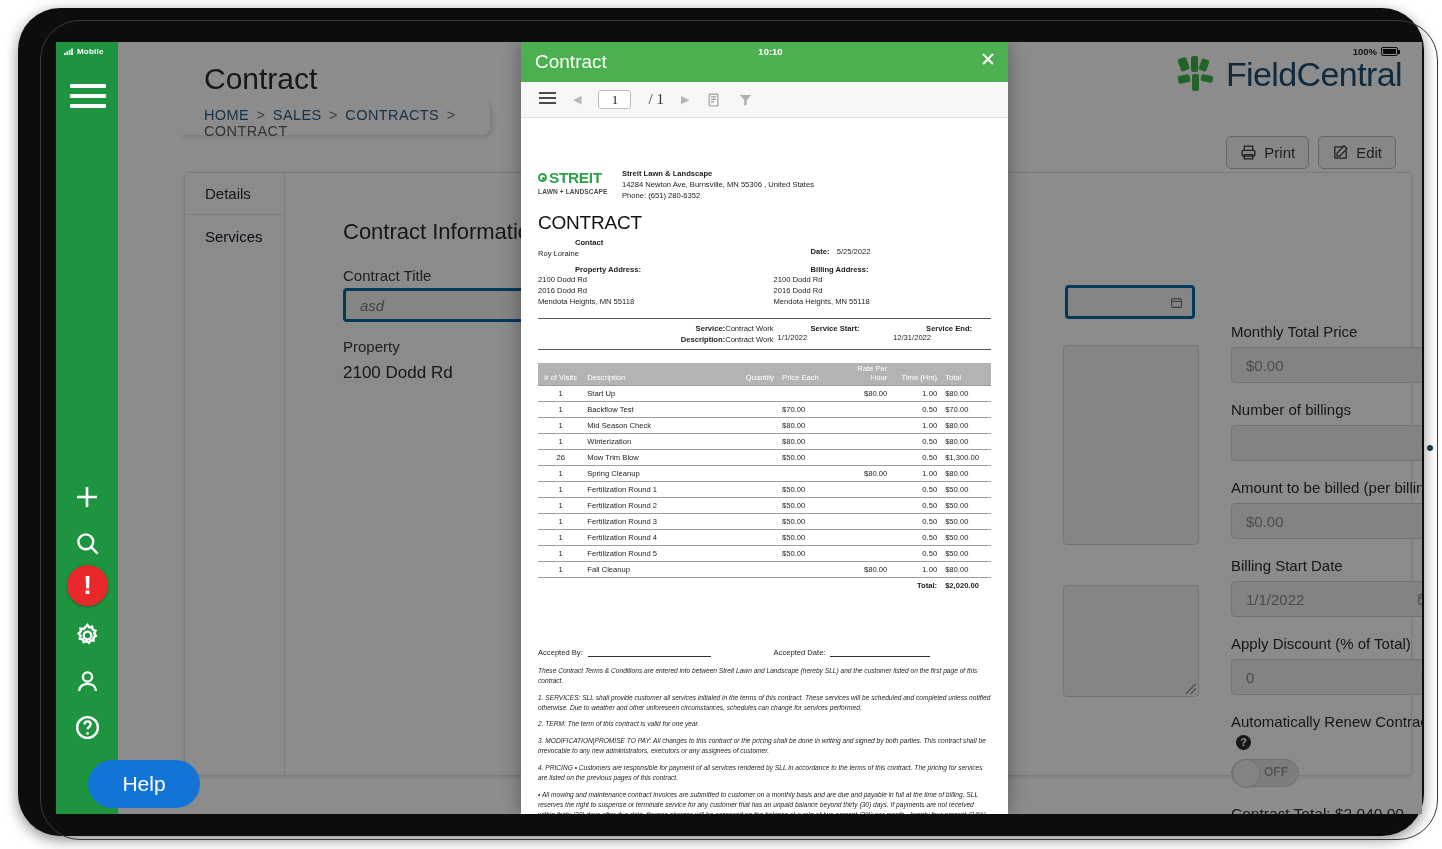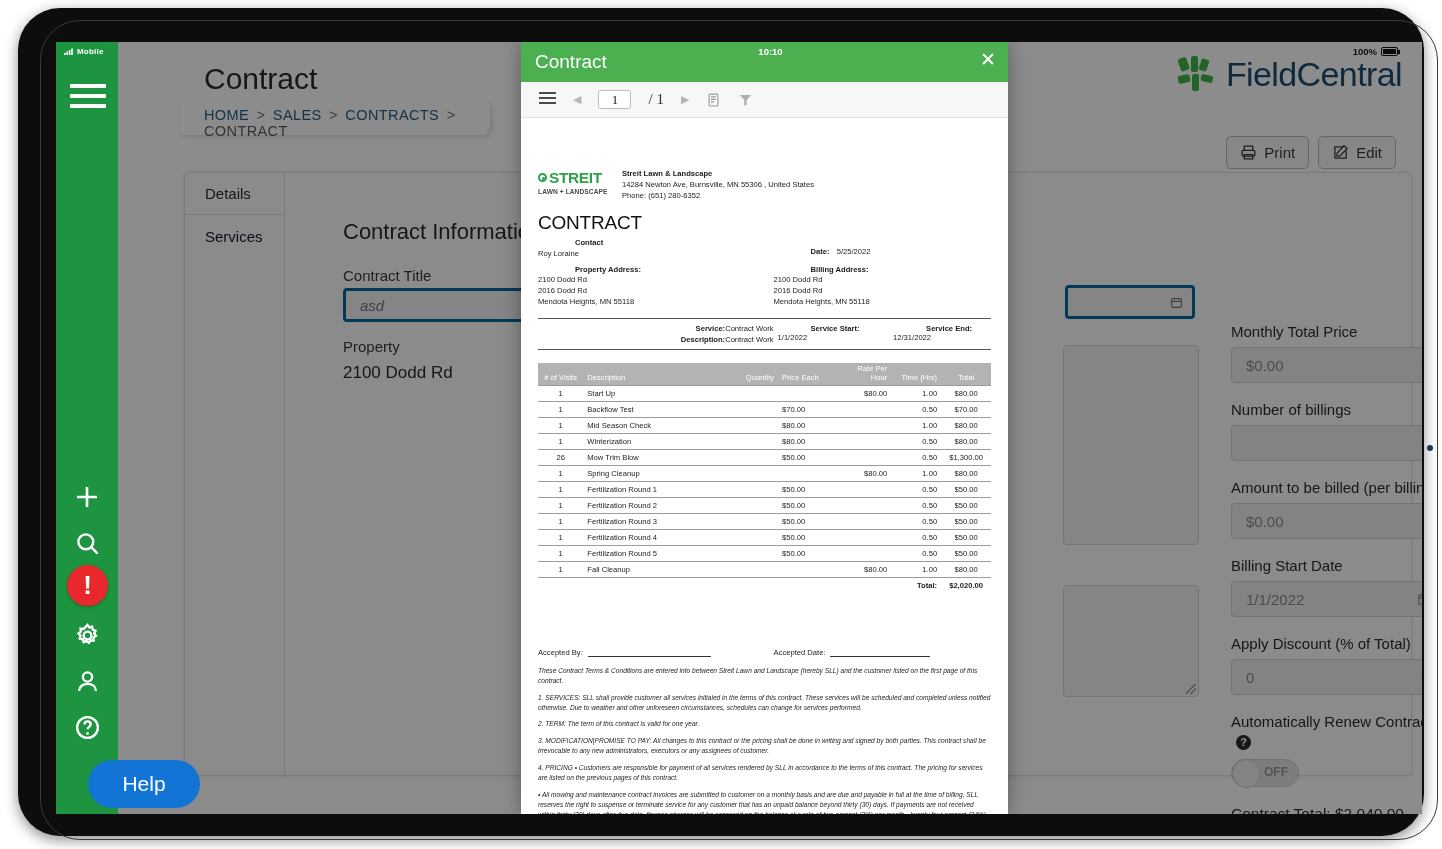--- a/index.html
+++ b/index.html
@@ -213,21 +213,21 @@
   #items-table thead th{ background:#b3b3b3; color:#fff; font-weight:normal;
     padding:2px 4px; vertical-align:bottom; line-height:1.15; }
   #items-table tbody td{ padding:3px 4px; border-bottom:1px solid #9c9c9c; }
   #items-table tbody tr:first-child td{ border-top:1px solid #9c9c9c; }
   .c-visits{ width:10%; text-align:center; }
   .c-desc{ width:30%; text-align:left; }
   .c-qty{ width:13%; text-align:right; }
   .c-price{ width:13%; text-align:left; }
   .c-rate{ width:12%; text-align:right; }
   .c-time{ width:11%; text-align:right; }
-  .c-total{ width:11%; text-align:center; }
+  .c-total{ width:11%; text-align:left; }
   #total-row td{ border-bottom:none !important; padding-top:6px; font-weight:bold; }
 
   
   #sig-row{ display:flex; margin-top:55px; font-size:7.6px; color:#1c1c1c; }
   .sig-block{ display:flex; align-items:flex-end; gap:5px; }
   .sig-line{ display:inline-block; height:8px; border-bottom:1.2px solid #333; }
   #terms{ font-size:6.6px; color:#1e1e1e; font-style:italic; line-height:1.5;
     margin-top:9px; }
   #terms p{ margin-bottom:7px; }
   #terms p.tight{ margin-bottom:0; }

